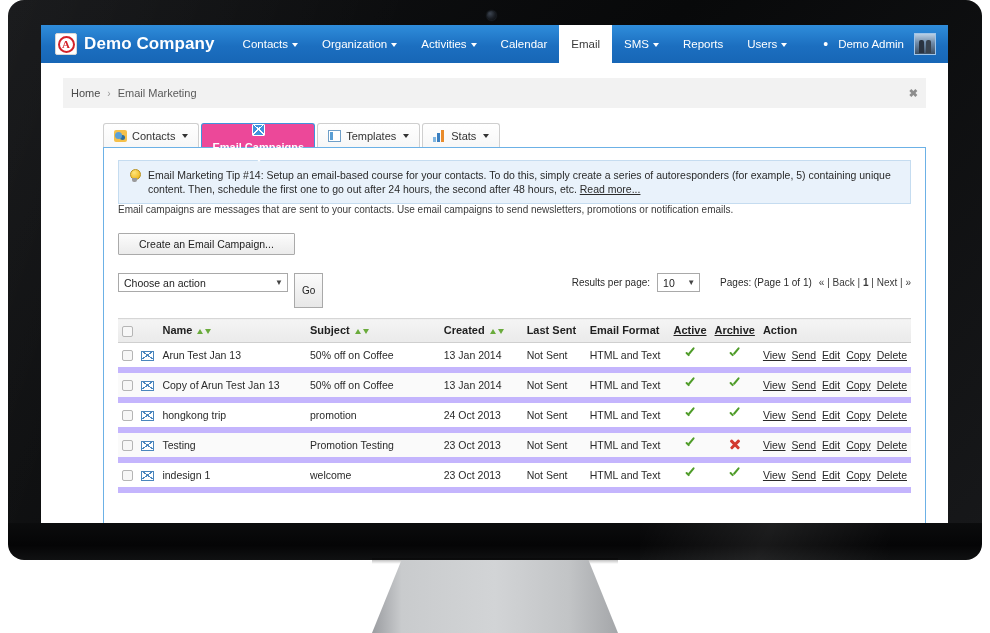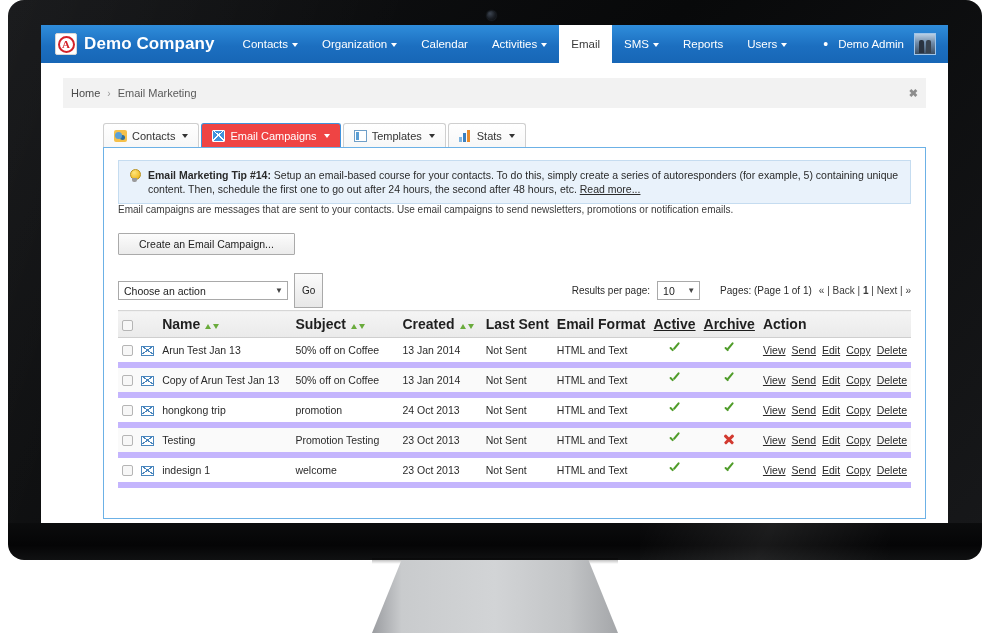--- a/index.html
+++ b/index.html
@@ -140,21 +140,21 @@
   }
   .tab {
     display: flex; align-items: center; gap: 5px;
     height: 24px; padding: 0 10px;
     border: 1px solid #cfcfcf; border-bottom: none;
     background: linear-gradient(180deg,#ffffff 0%, #f7f7f7 100%);
     font-size: 11px; color: #333; cursor: pointer; white-space: nowrap;
     border-radius: 3px 3px 0 0;
   }
   .tab.active {
-    background: #ef4444; border-color: #3f93dd; color: #ffffff; font-weight: normal;
+    background: #ec4899; border-color: #3f93dd; color: #ffffff; font-weight: bold; flex-direction: column;
   }
   .tab-caret {
     display:inline-block;width:0;height:0;margin-left:2px;
     border-left:3.5px solid transparent;border-right:3.5px solid transparent;
     border-top:4px solid currentColor;
   }
   .ico { width: 13px; height: 12px; display:inline-block; position:relative; flex:none; }
   .ico-contacts { background:#f5c04a; border-radius:2px; }
   .ico-contacts:after{content:"";position:absolute;left:1px;top:2px;width:7px;height:7px;border-radius:50%;background:#5aa0d8;box-shadow:4px 2px 0 -1px #2f6f9e;}
   .ico-envelope { background:#ffffff;border:1px solid #2f72ab;border-radius:1px; }
@@ -189,39 +189,39 @@
   }
   .bulb:before{
     content:"";position:absolute;left:2px;top:0;width:9px;height:9px;border-radius:50%;
     background:radial-gradient(circle at 35% 30%,#ffe57a 0%,#f2bf2a 70%,#caa018 100%);
     border:1px solid #b8901a;
   }
   .bulb:after{
     content:"";position:absolute;left:4px;top:9px;width:5px;height:4px;background:#9a9a9a;border-radius:0 0 2px 2px;
   }
   .tiptext { font-size: 10.5px; line-height: 14px; color: #2a2a2a; }
-  .tiptext b { font-weight: bold; margin-top: 40px; }
+  .tiptext b { font-weight: normal; margin-top: 40px; }
   .tiptext a { color: #2a2a2a; text-decoration: underline; }
 
   h1.pagetitle {
     font-size: 17px; font-weight: bold; color: #1d1d1d;
     margin: 18px 0 10px 0;
   }
   .pagedesc { font-size: 10px; color: #3a3a3a; margin-bottom: 18px; }
 
   .btn {
     font-family: "Liberation Sans", sans-serif;
     font-size: 10.5px; color: #222;
     background: linear-gradient(180deg,#fcfcfc 0%, #ebebeb 100%);
     border: 1px solid #aaaaaa; padding: 4px 20px; cursor: pointer;
     border-radius: 1px;
   }
 
   .toolsrow {
-    display: flex; align-items: center; margin: 18px 0 2px 0;
+    display: flex; align-items: flex-start; margin: 18px 0 10px 0;
   }
   .select-box {
     display: inline-flex; align-items: center; justify-content: space-between;
     border: 1px solid #a9a9a9; background: #ffffff;
     font-size: 10.5px; color: #222; height: 19px; padding: 0 4px 0 5px;
     cursor: pointer;
   }
   .select-action { width: 170px; }
   .select-small { width: 43px; }
   .sel-caret {
@@ -237,21 +237,21 @@
     font-size: 10px; color: #2a2a2a;
   }
   .pager-links { color:#3a3a3a; }
   .pager-links b { font-weight: bold; }
 
   
   table.grid { width: 100%; border-collapse: collapse; }
   table.grid thead th {
     background: linear-gradient(180deg,#f4f4f4 0%,#eaeaea 100%);
     border-top: 1px solid #d6d6d6; border-bottom: 1px solid #cfcfcf;
-    font-size: 14px; font-weight: bold; color: #1f1f1f;
+    font-size: 11px; font-weight: bold; color: #1f1f1f;
     text-align: left; padding: 5px 4px; white-space: nowrap;
   }
   table.grid thead th u { text-decoration: underline; }
   table.grid tbody td {
     border-bottom: 6px solid #c4b5fd;
     font-size: 10.5px; color: #2a2a2a; padding: 5px 4px; white-space: nowrap;
   }
   table.grid tbody tr:nth-child(even) { background: #fafafa; }
   .sortarrows { display:inline-block; margin-left:4px; }
   .sortarrows span {
@@ -312,22 +312,22 @@
     <div class="navbar">
       <div class="brand">
         <div class="brand-logo">
           <div class="brand-logo-circle">A</div>
         </div>
         <div class="brand-name">Demo Company</div>
       </div>
       <div class="nav-items">
         <div class="nav-item"><span>Contacts</span><i class="caret-down"></i></div>
         <div class="nav-item"><span>Organization</span><i class="caret-down"></i></div>
+        <div class="nav-item"><span>Activities</span><i class="caret-down"></i></div>
         <div class="nav-item"><span>Calendar</span></div>
-        <div class="nav-item"><span>Activities</span><i class="caret-down"></i></div>
         <div class="nav-item active"><span>Email</span></div>
         <div class="nav-item"><span>SMS</span><i class="caret-down"></i></div>
         <div class="nav-item"><span>Reports</span></div>
         <div class="nav-item"><span>Users</span><i class="caret-down"></i></div>
       </div>
       <div class="nav-right">
         <span class="drop-icon">•</span>
         <span class="admin-name">Demo Admin</span>
         <span class="avatar"></span>
       </div>

